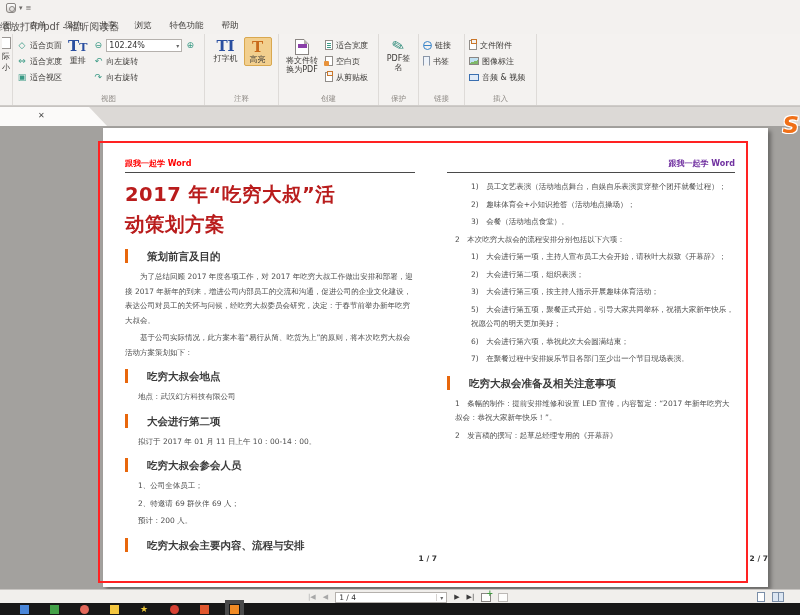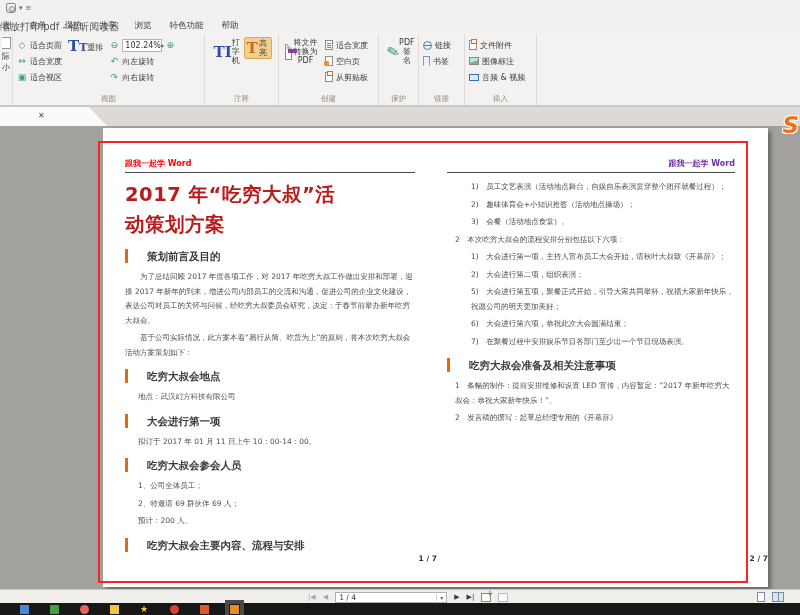--- a/index.html
+++ b/index.html
@@ -18,25 +18,25 @@
   .menubar{position:absolute;top:18px;left:0;right:0;height:16px;display:flex;align-items:center}
   .menubar span{font-size:8.5px;padding:0 9px;color:#3c3a37;cursor:default}
   .menubar span:first-child{padding-left:3px}
 
   
   .ribbon{position:absolute;top:34px;left:0;right:0;height:72px;background:#f4f2f0;border-bottom:1px solid #cfccc9;display:flex}
   .grp{position:relative;height:100%;border-right:1px solid #dedbd8;padding:3px 4px 12px 4px;display:flex;gap:4px;align-items:flex-start}
   .grp-label{position:absolute;bottom:1px;left:0;right:0;text-align:center;font-size:7.5px;color:#8d8984}
   .col{display:flex;flex-direction:column}
   .sbtn{display:flex;align-items:center;gap:3px;height:16px;font-size:8px;white-space:nowrap;color:#3c3a37;cursor:default}
-  .bbtn{display:flex;flex-direction:row;align-items:center;justify-content:flex-start;text-align:center;font-size:8px;line-height:9px;padding:1px 2px;cursor:default}
+  .bbtn{display:flex;flex-direction:column;align-items:center;justify-content:flex-start;text-align:center;font-size:8px;line-height:9px;padding:1px 2px;cursor:default}
   .glyph{font-size:9px;color:#3a9a85;width:10px;text-align:center}
   .partial{width:13px;overflow:hidden;padding:3px 0 12px 2px;border-right:1px solid #dedbd8;font-size:8px;line-height:11px;color:#3c3a37}
   .partial .half-ic{width:9px;height:12px;border:1px solid #9a9order;border:1px solid #9a9693;border-left:none;background:#fff;margin-bottom:2px}
-  .combo{width:40px;height:13px;background:#fff;border:1px solid #b5b1ad;font-size:8px;display:flex;align-items:center;justify-content:space-between;padding:0 2px;color:#333}
+  .combo{width:76px;height:13px;background:#fff;border:1px solid #b5b1ad;font-size:8px;display:flex;align-items:center;justify-content:space-between;padding:0 2px;color:#333}
   .combo .dd{font-size:6px;color:#666}
   .ti-ic{font-family:"DejaVu Serif","Liberation Serif",serif;font-weight:bold;color:#2a4fa0;font-size:15px;line-height:16px}
   .ti-ic small{font-size:11px}
   .hl-btn{background:#f2cf8e;border:1px solid #d9a84f;border-radius:2px}
   .hl-T{font-family:"DejaVu Serif","Liberation Serif",serif;font-weight:bold;color:#c96a1a;font-size:15px;line-height:16px}
   .doc-ic{width:14px;height:16px;background:#fff;border:1px solid #8a8683;position:relative;margin:1px 0}
   .doc-ic:before{content:"";position:absolute;right:-1px;top:-1px;border-style:solid;border-width:0 5px 5px 0;border-color:transparent #f4f2f0 #b5b1ad transparent}
   .doc-ic:after{content:"";position:absolute;left:2px;top:4px;width:9px;height:4px;background:#8a3fa8}
   .pg{width:8px;height:10px;background:#fff;border:1px solid #918d89;position:relative;flex:none}
   .pg.teal:after{content:"";position:absolute;left:1px;top:2px;width:4px;height:1px;background:#3a9a85;box-shadow:0 2px 0 #3a9a85,0 4px 0 #3a9a85}
@@ -251,41 +251,42 @@
     <div class="page page1">
       <div class="brand1">跟我一起学 Word</div>
       <hr class="brand-hr">
       <div class="doc-title">2017 年“吃穷大叔”活动策划方案</div>
       <div>
           <div class="b-heading">策划前言及目的</div>
           <div class="b-para">为了总结回顾 2017 年度各项工作，对 2017 年吃穷大叔工作做出安排和部署，迎接 2017 年新年的到来，增进公司内部员工的交流和沟通，促进公司的企业文化建设，表达公司对员工的关怀与问候，经吃穷大叔委员会研究，决定：于春节前举办新年吃穷大叔会。</div>
           <div class="b-para">基于公司实际情况，此方案本着“易行从简、吃货为上”的原则，将本次吃穷大叔会活动方案策划如下：</div>
           <div class="b-heading">吃穷大叔会地点</div>
           <div class="b-p0">地点：武汉幻方科技有限公司</div>
-          <div class="b-heading">大会进行第一项</div>
+          <div class="b-heading">大会进行第二项</div>
           <div class="b-p0">拟订于 2017 年 01 月 11 日上午 10：00-14：00。</div>
           <div class="b-heading">吃穷大叔会参会人员</div>
           <div class="b-p0">1、公司全体员工；</div>
           <div class="b-p0">2、特邀请 69 群伙伴 69 人；</div>
           <div class="b-p0">预计：200 人。</div>
           <div class="b-heading">吃穷大叔会主要内容、流程与安排</div>
         </div>
       <div class="pfoot">1 / 7</div>
     </div>
 
     <div class="page page2">
       <div class="brand2">跟我一起学 Word</div>
       <hr class="brand-hr">
       <div>
           <div class="b-li2">1)　员工文艺表演（活动地点舞台，自娱自乐表演贯穿整个团拜就餐过程）；</div>
           <div class="b-li2">2)　趣味体育会+小知识抢答（活动地点操场）；</div>
           <div class="b-li2">3)　会餐（活动地点食堂）。</div>
           <div class="b-li1">2　本次吃穷大叔会的流程安排分别包括以下六项：</div>
           <div class="b-li2">1)　大会进行第一项，主持人宣布员工大会开始，请秋叶大叔致《开幕辞》；</div>
           <div class="b-li2">2)　大会进行第二项，组织表演；</div>
+          <div class="b-li2">3)　大会进行第三项，按主持人指示开展趣味体育活动；</div>
           <div class="b-li2">5)　大会进行第五项，聚餐正式开始，引导大家共同举杯，祝福大家新年快乐，祝愿公司的明天更加美好；</div>
           <div class="b-li2">6)　大会进行第六项，恭祝此次大会圆满结束；</div>
           <div class="b-li2">7)　在聚餐过程中安排娱乐节目各部门至少出一个节目现场表演。</div>
           <div class="b-heading">吃穷大叔会准备及相关注意事项</div>
           <div class="b-li1">1　条幅的制作：提前安排维修和设置 LED 宣传，内容暂定：“2017 年新年吃穷大叔会：恭祝大家新年快乐！”。</div>
           <div class="b-li1">2　发言稿的撰写：起草总经理专用的《开幕辞》</div>
         </div>
       <div class="pfoot">2 / 7</div>
     </div>
 

